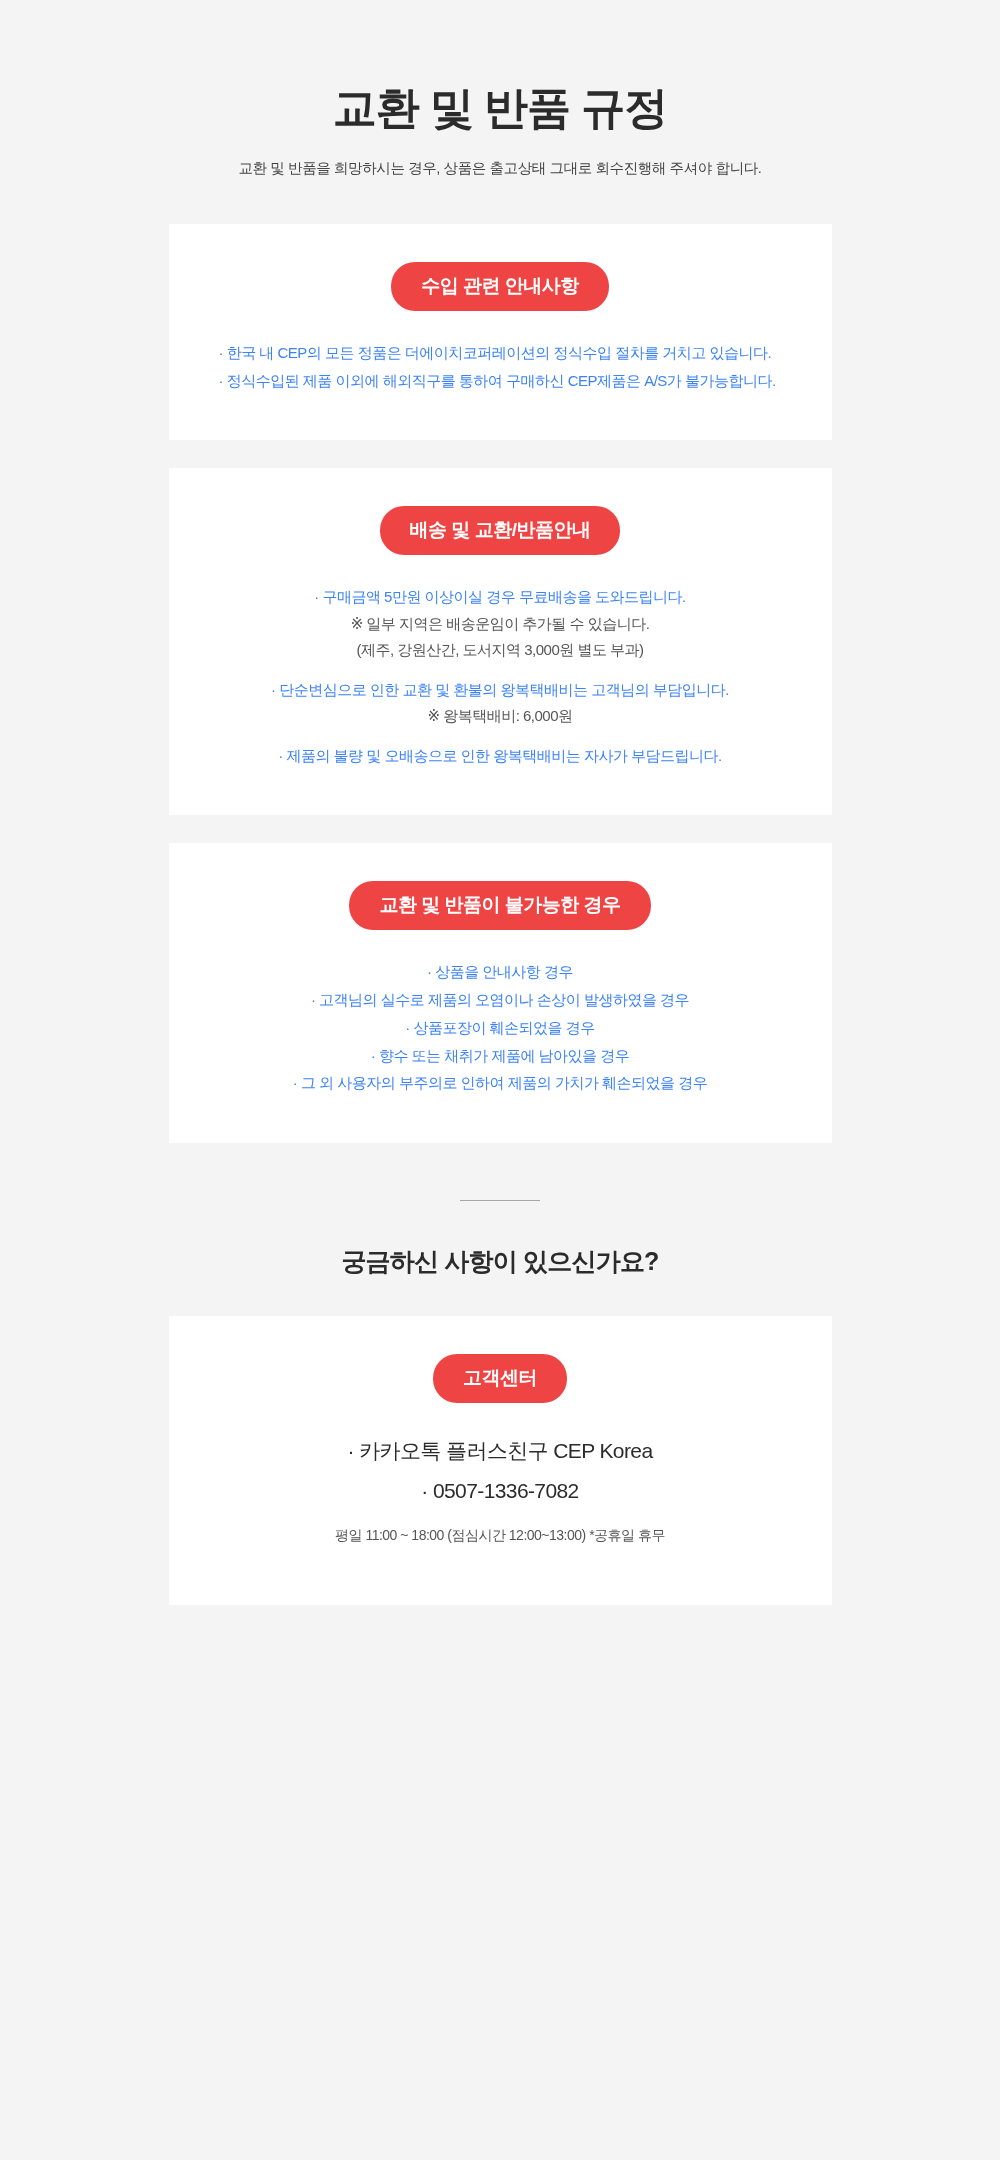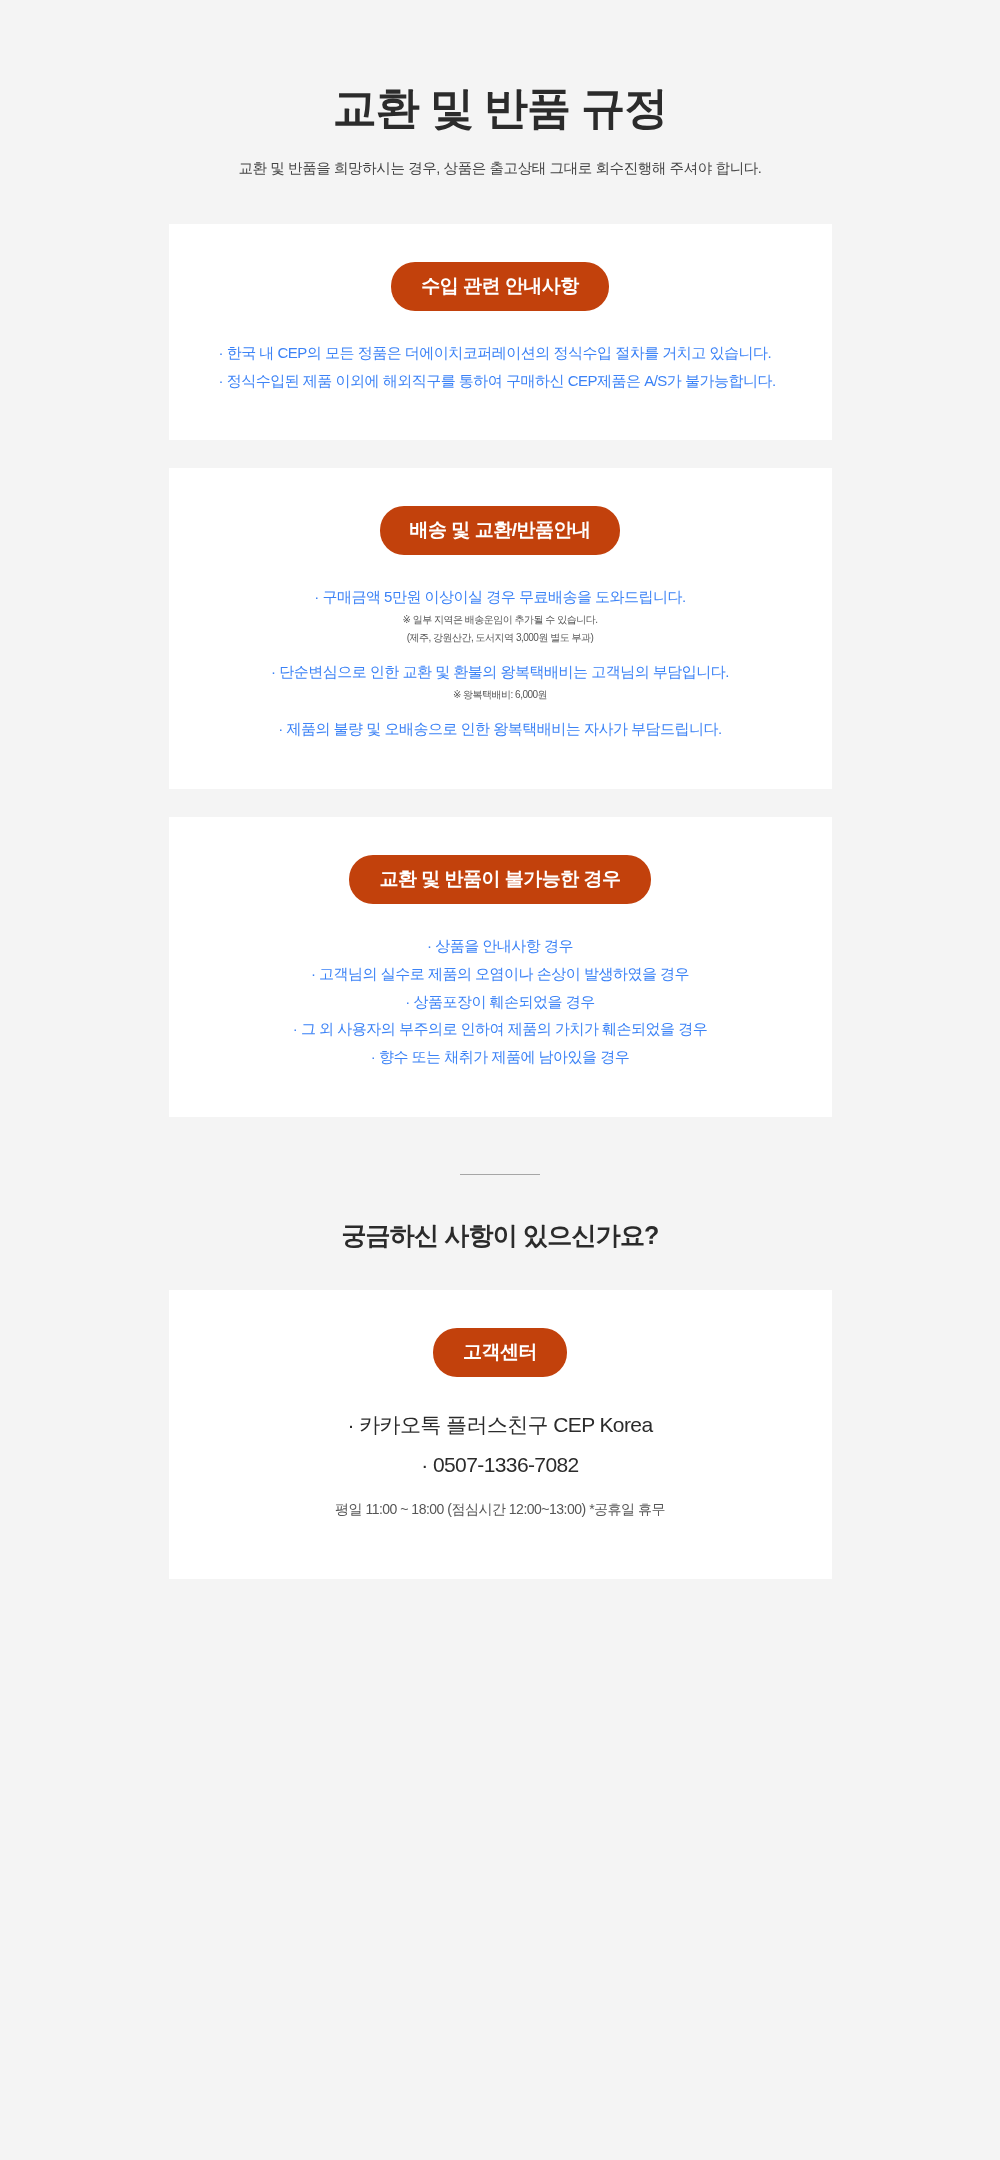--- a/index.html
+++ b/index.html
@@ -46,39 +46,39 @@
   .card {
     background: #ffffff;
     margin: 0 32px;
     padding: 38px 28px 46px 28px;
     border-radius: 0;
   }
   .gap { height: 28px; }
 
   .pill {
     display: inline-block;
-    background: #c2410c;
+    background: #ef4444;
     color: #ffffff;
     font-size: 19px;
     font-weight: bold;
     letter-spacing: -0.5px;
     padding: 11px 30px 12px 30px;
     border-radius: 24px;
   }
   .pill-wrap { text-align: center; margin-bottom: 28px; }
 
   .lines { }
   .line {
     font-size: 15px;
     color: #3b82f6;
     letter-spacing: -0.5px;
     line-height: 1.85;
   }
   .line.sub {
-    font-size: 10px;
+    font-size: 15px;
     color: #555555;
     line-height: 1.75;
   }
   .align-left  { text-align: left; padding-left: 22px; }
   .align-center{ text-align: center; }
 
   .spacer-sm { height: 12px; }
 
   
   .divider-wrap {
@@ -161,22 +161,22 @@
   <div class="gap"></div>
 
   <div class="card">
     <div class="pill-wrap">
       <span class="pill">교환 및 반품이 불가능한 경우</span>
     </div>
     <div class="lines align-center">
       <div class="line">· 상품을 안내사항 경우</div>
       <div class="line">· 고객님의 실수로 제품의 오염이나 손상이 발생하였을 경우</div>
       <div class="line">· 상품포장이 훼손되었을 경우</div>
+      <div class="line">· 향수 또는 채취가 제품에 남아있을 경우</div>
       <div class="line">· 그 외 사용자의 부주의로 인하여 제품의 가치가 훼손되었을 경우</div>
-      <div class="line">· 향수 또는 채취가 제품에 남아있을 경우</div>
     </div>
   </div>
 
   <div class="divider-wrap">
     <span class="divider"></span>
   </div>
 
   <div class="question">궁금하신 사항이 있으신가요?</div>
 
   <div class="card" style="padding-bottom:60px;">

